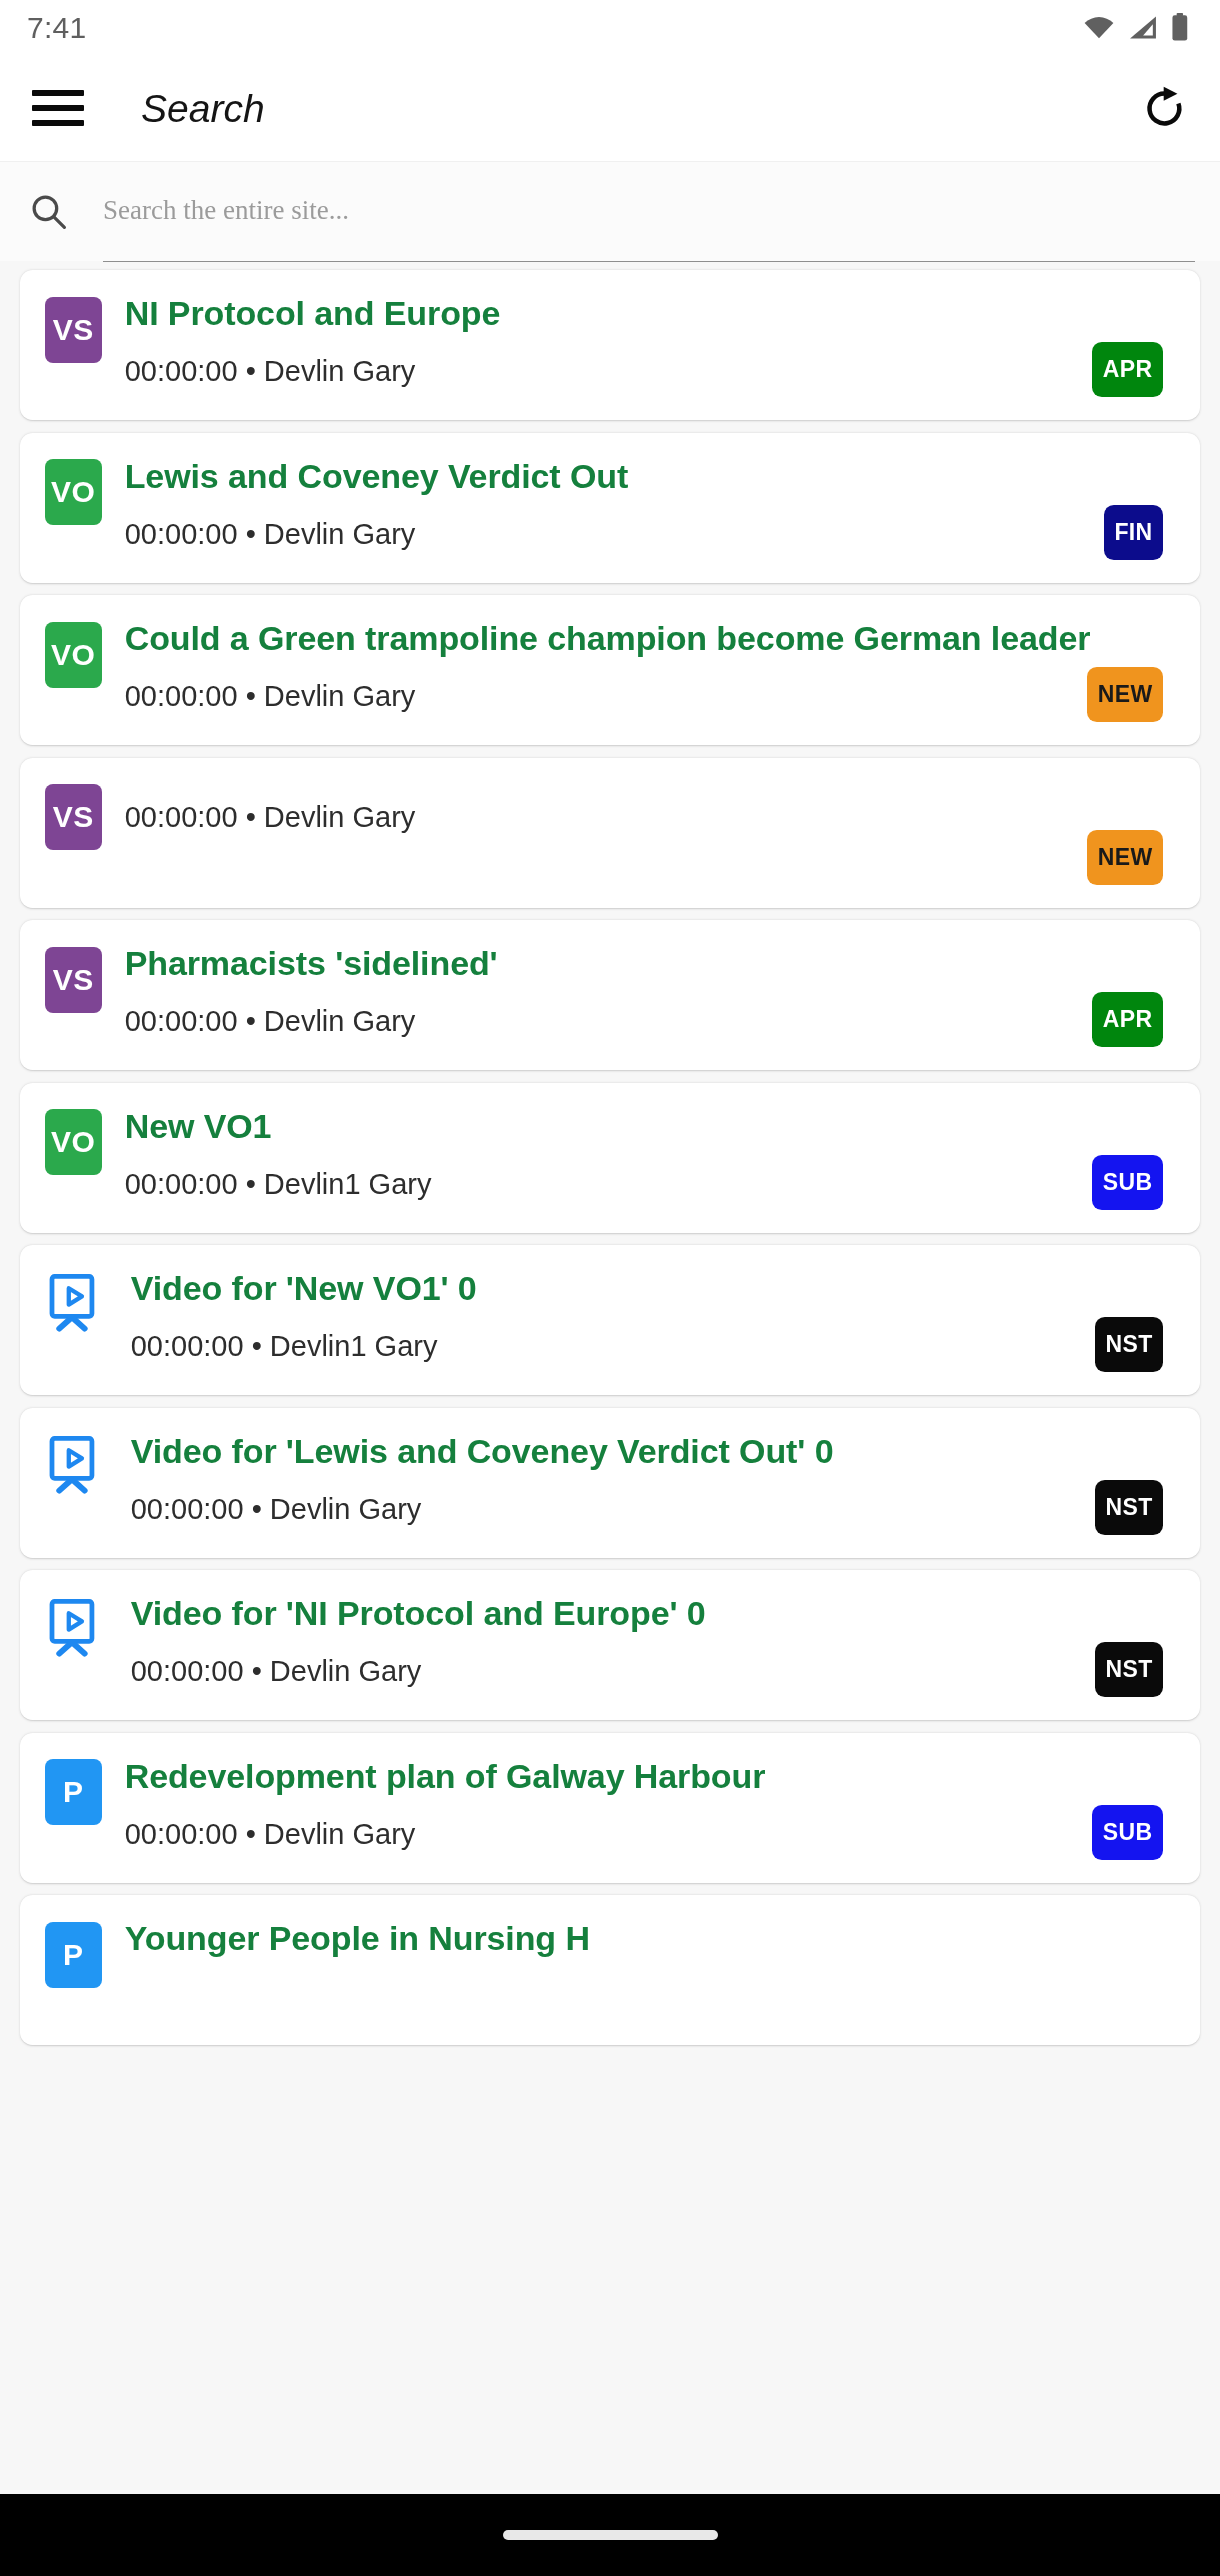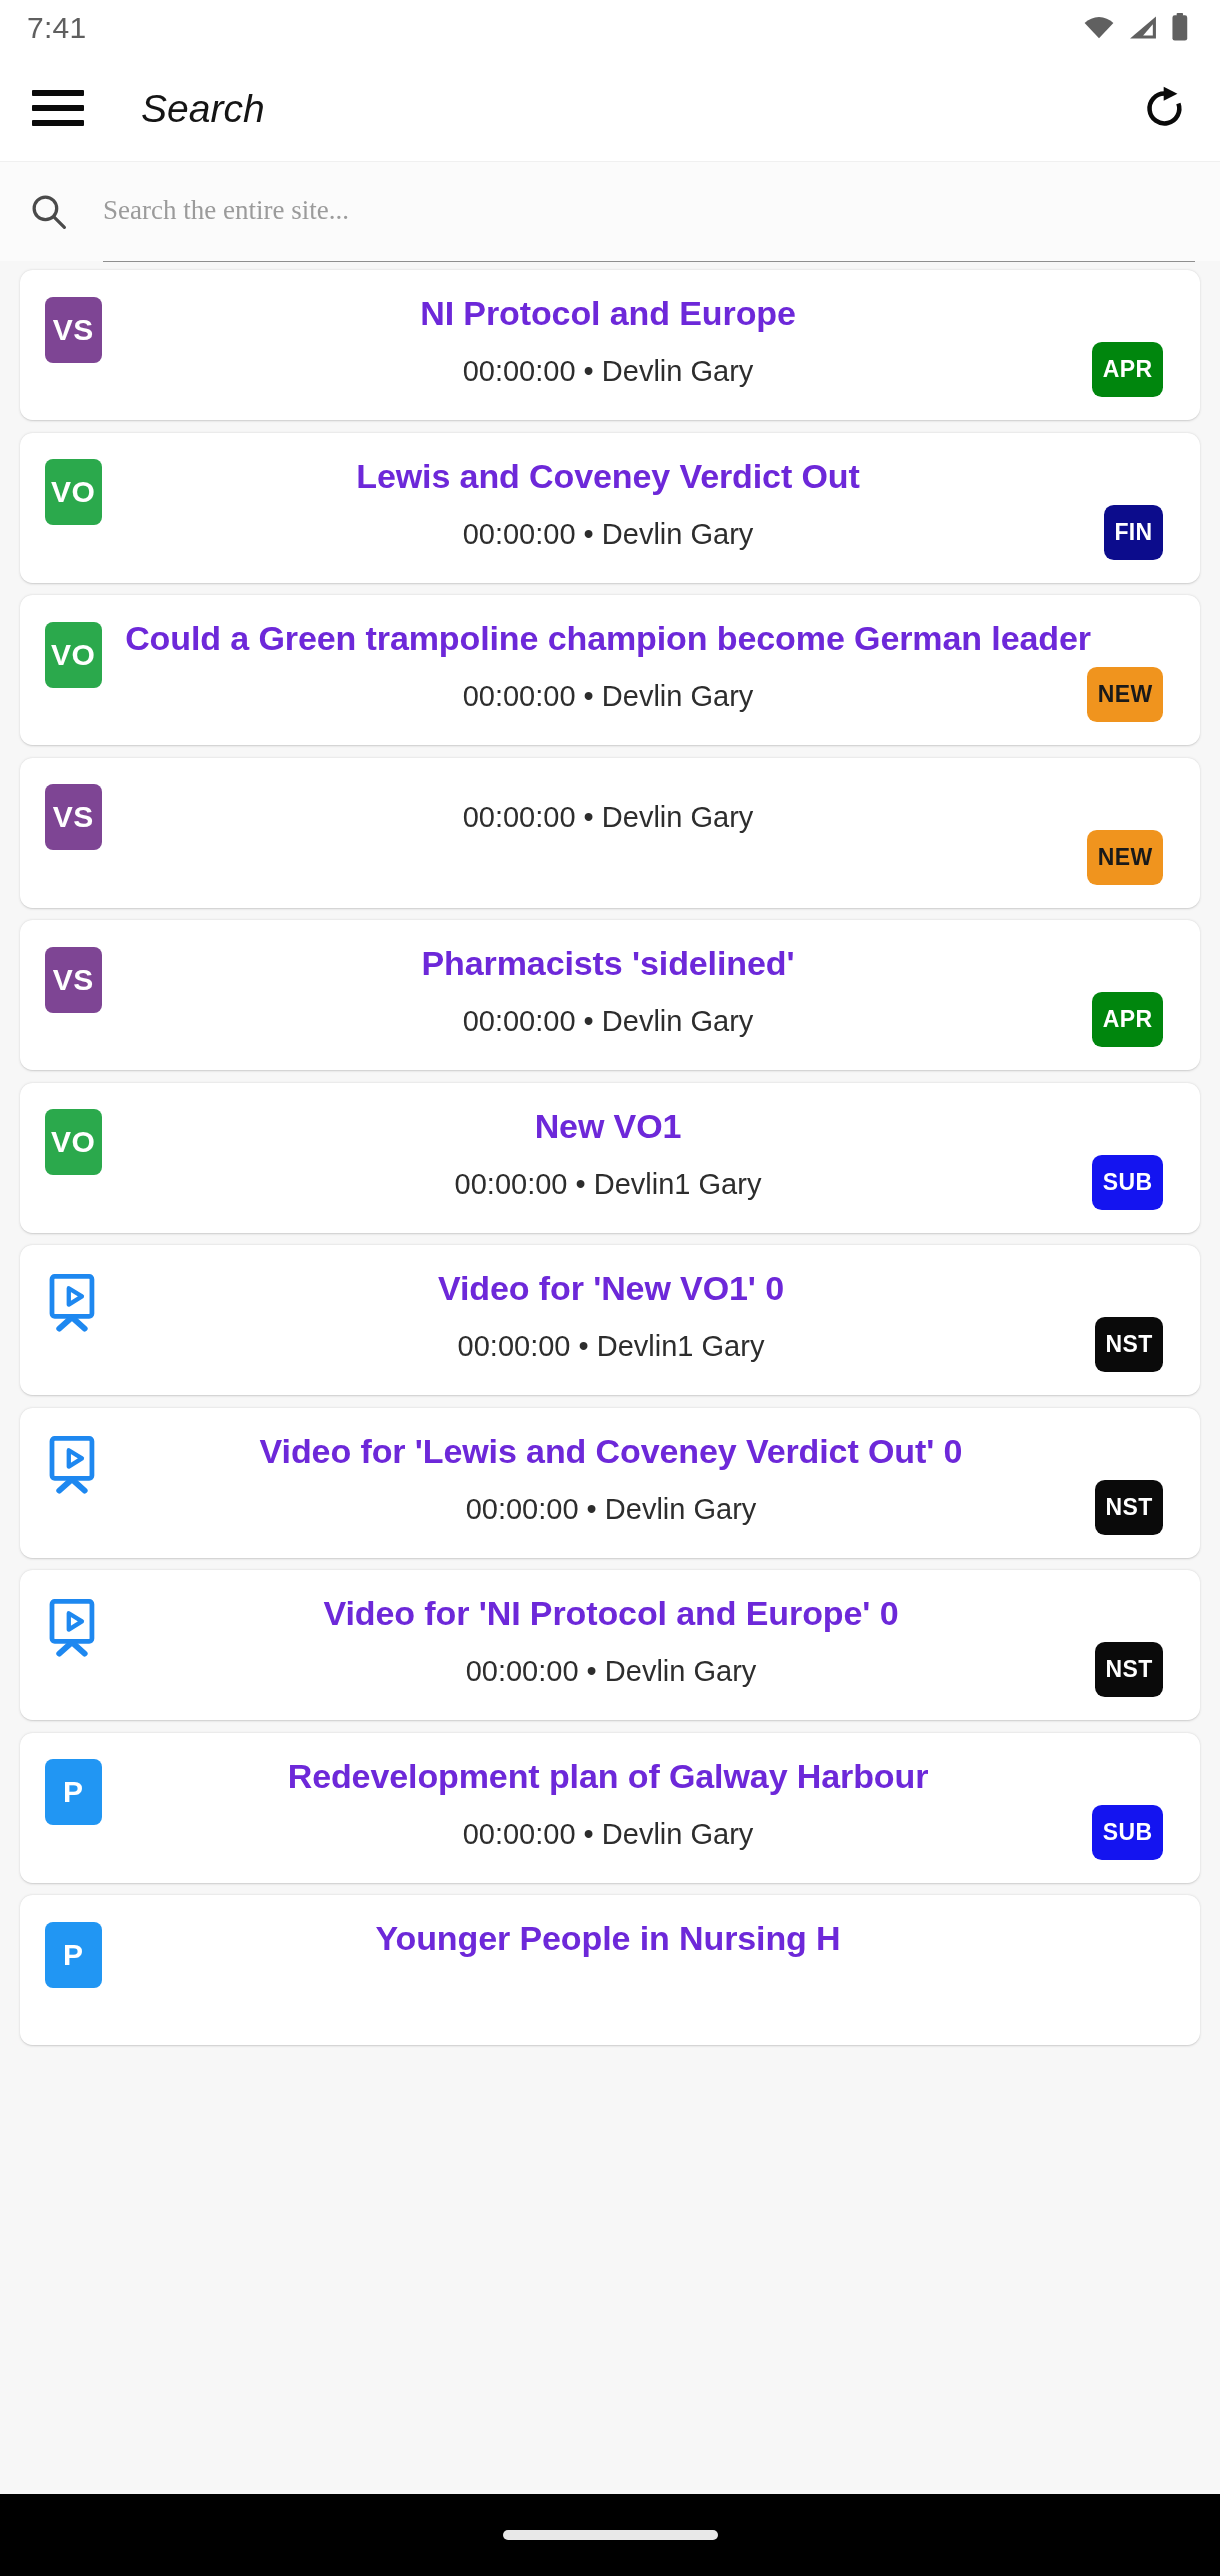--- a/index.html
+++ b/index.html
@@ -138,21 +138,20 @@
     color: #9b9b9b;
     opacity: 1;
   }
 
   
   .results {
     flex: 1 1 auto;
     overflow: hidden;
     padding: 9px 0 0 0;
     background: #f7f7f7;
-    text-align: center;
   }
   .result-card {
     background: #ffffff;
     margin: 0 19.7px 12.5px 19.7px;
     border-radius: 12.5px;
     box-shadow: 0 0.9px 2.7px rgba(0,0,0,0.13), 0 0.9px 0.9px rgba(0,0,0,0.06);
     padding: 23px 23px 23px 25px;
     display: flex;
     align-items: flex-start;
     position: relative;
@@ -188,21 +187,21 @@
   
   .card-body {
     flex: 1 1 auto;
     margin-left: 23px;
     min-width: 0;
     padding-right: 86px;
   }
   .card-title {
     font-size: 34px;
     font-weight: 700;
-    color: #6d28d9;
+    color: #15803d;
     line-height: 1.22;
     letter-spacing: -0.1px;
     word-wrap: break-word;
   }
   .card-meta {
     font-size: 29px;
     color: #2d2d2d;
     margin-top: 19.7px;
     line-height: 1.2;
     white-space: nowrap;

